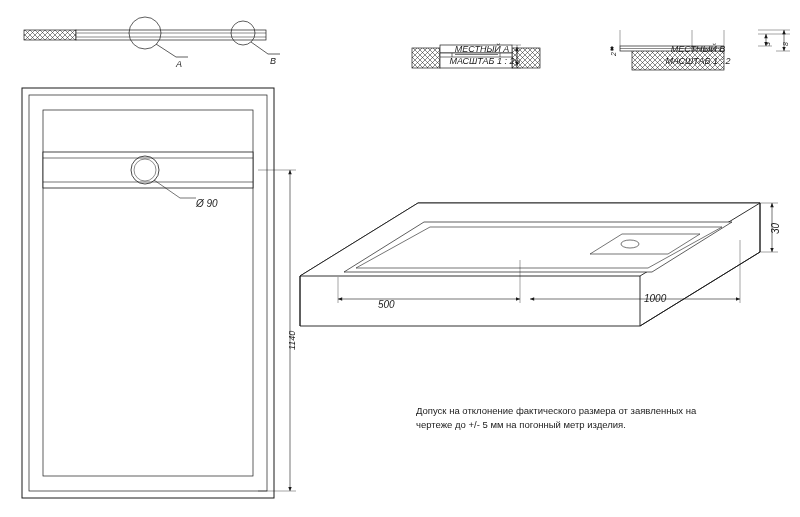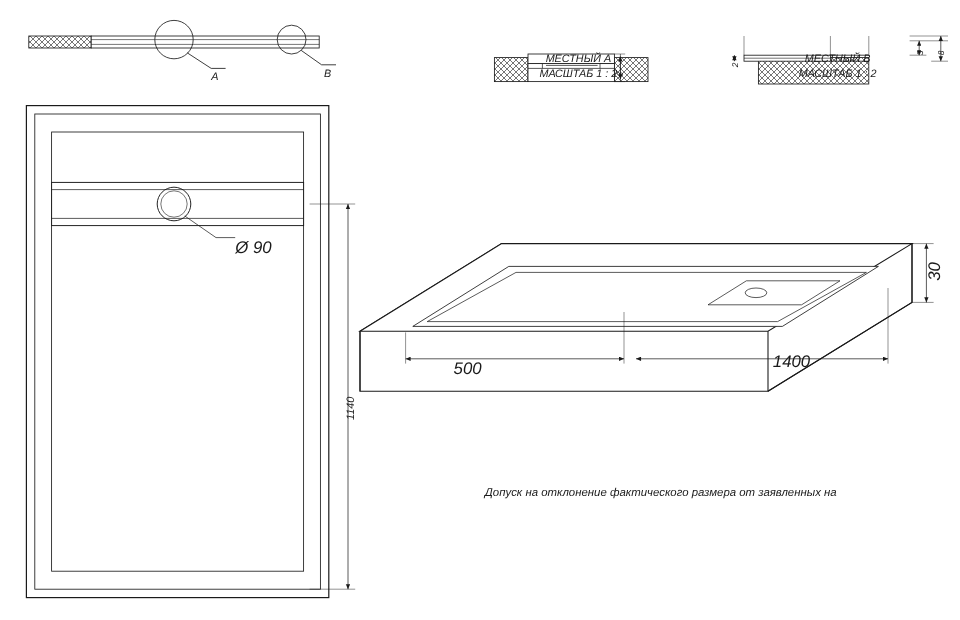--- a/index.html
+++ b/index.html
@@ -26,33 +26,33 @@
   }
   .lbl {
     position: absolute;
     font-family: "Liberation Sans", sans-serif;
     font-style: italic;
     color: #1a1a1a;
     white-space: nowrap;
     line-height: 1.15;
   }
   .lbl.t7 { font-size: 7px; }
-  .lbl.t8 { font-size: 14px; }
+  .lbl.t8 { font-size: 10px; }
   .lbl.t9 { font-size: 9px; }
   .rot90 {
     transform: rotate(-90deg);
     transform-origin: left top;
   }
   .center { text-align: center; margin-top: 32px; }
   .note {
     position: absolute;
-    font-style: italic;
     font-size: 9.5px;
     color: #1a1a1a;
     line-height: 1.45;
+    margin-left: 12px;
   }
 </style>
 </head>
 <body>
 
 <div id="sheet">
 
   <svg class="drawing" viewBox="0 0 800 517">
     <defs>
       <pattern id="hatch" width="5" height="5" patternUnits="userSpaceOnUse" patternTransform="rotate(45)">
@@ -195,20 +195,21 @@
   <div class="lbl t9 center" style="left:648px; top:12px; width:100px;">МЕСТНЫЙ В</div>
   <div class="lbl t9 center" style="left:648px; top:24px; width:100px;">МАСШТАБ 1 : 2</div>
   <div class="lbl t7 rot90" style="left:610px; top:56px;">2</div>
   <div class="lbl t7 rot90" style="left:764px; top:46px;">3</div>
   <div class="lbl t7 rot90" style="left:782px; top:46px;">8</div>
 
   <div class="lbl t8" style="left:196px; top:198px;">Ø 90</div>
   <div class="lbl t9 rot90" style="left:287px; top:350px;">1140</div>
 
   <div class="lbl t8" style="left:378px; top:299px;">500</div>
-  <div class="lbl t8" style="left:644px; top:293px;">1400</div>
+  <div class="lbl t8" style="left:644px; top:293px;">1000</div>
   <div class="lbl t8 rot90" style="left:770px; top:234px;">30</div>
 
   <div class="note" style="left:404px; top:404px;">
     <div>Допуск на отклонение фактического размера от заявленных на</div>
+    <div>чертеже до +/- 5 мм на погонный метр изделия.</div>
   </div>
 
 </div>
 
 </body></html>

